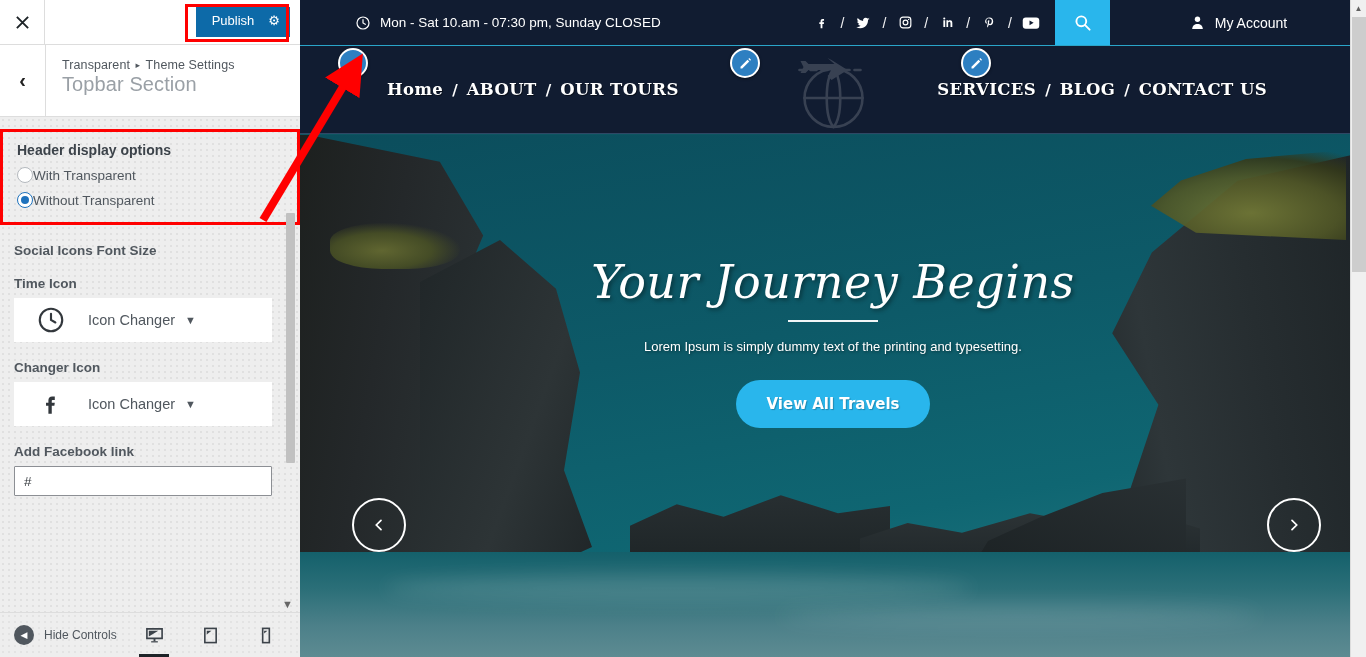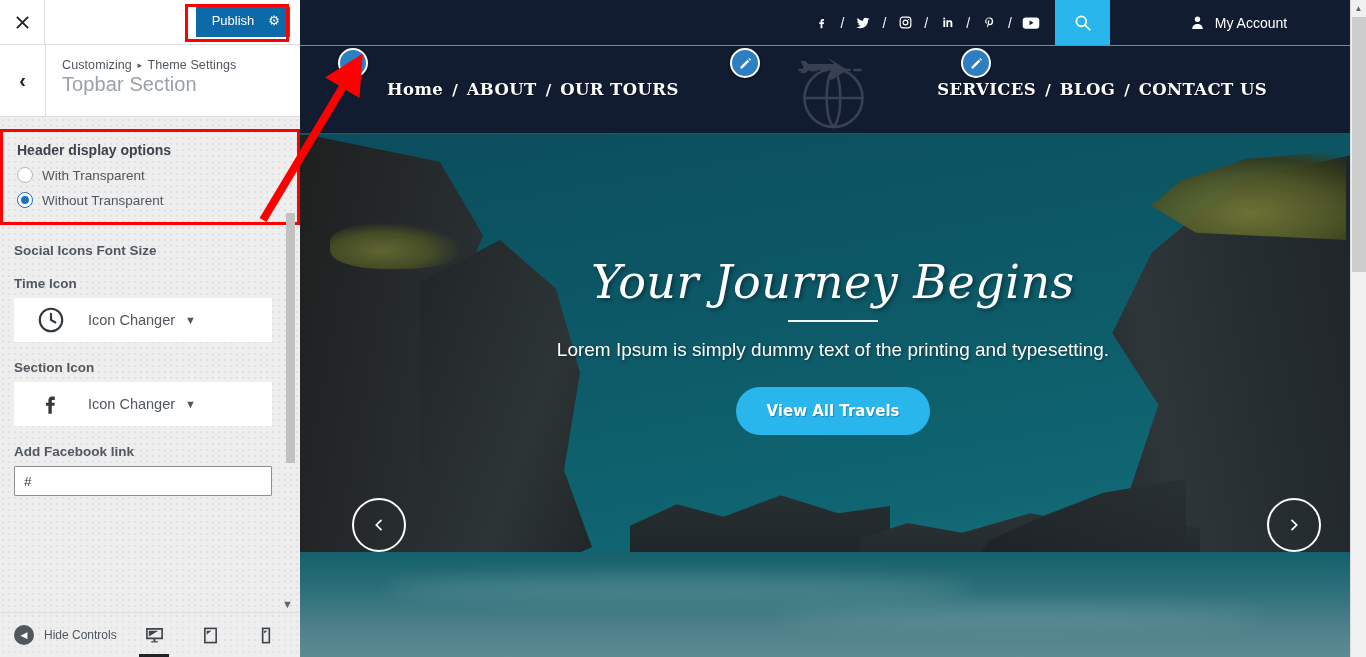--- a/index.html
+++ b/index.html
@@ -72,21 +72,21 @@
   .sb-inner { padding: 0 0 16px 0; position: relative; }
 
   .hdr-opts-box {
     margin: 12px 0 0 0; padding: 10px 14px 14px 14px;
     border: 3px solid #ff0000; position: relative;
   }
   .hdr-opts-title {
     font-size: 14px; color: #3c434a; font-weight: 700; margin-bottom: 9px;
   }
   .radio-row {
-    display: flex; align-items: center; gap: 9px;
+    display: flex; align-items: center; 
     margin-bottom: 9px; cursor: pointer;
   }
   .radio-row:last-child { margin-bottom: 0; }
   .radio {
     width: 16px; height: 16px; border-radius: 50%;
     border: 1px solid #b4b9be; background: #fff;
     flex: 0 0 16px; position: relative;
   }
   .radio.checked { border-color: #1e72bd; }
   .radio.checked::after {
@@ -321,21 +321,21 @@
     font-family: "DejaVu Serif", serif;
     font-size: 46px; color: #fff; font-style: italic;
     font-weight: 400; letter-spacing: .5px;
     text-shadow: 2px 2px 4px rgba(0,0,0,.4);
   }
   .hero-divider {
     width: 90px; height: 2px; background: #fff; margin: 11px auto 0;
     opacity: .95;
   }
   .hero-sub {
-    font-size: 19px; color: #fff; margin-top: 17px;
+    font-size: 13px; color: #fff; margin-top: 17px;
     font-family: "Liberation Sans", sans-serif;
     text-shadow: 1px 1px 3px rgba(0,0,0,.45);
   }
   .hero-cta {
     display: inline-block; margin-top: 26px;
     background: #29b6ec; color: #fff; border: none;
     padding: 15px 31px; border-radius: 26px;
     font-size: 15px; font-weight: 700; cursor: pointer;
     font-family: "DejaVu Sans", sans-serif;
     text-shadow: 1px 1px 1px rgba(0,0,0,.25);
@@ -388,21 +388,21 @@
       </div>
       <div class="hl-publish"></div>
     </div>
 
     <div class="sb-header">
       <div class="back-btn">
         <span>‹</span>
       </div>
       <div class="sb-header-txt">
         <div class="breadcrumb">
-          <span>Customizing</span>
+          <span>Transparent</span>
           <span class="sep">▸</span>
           <span>Theme Settings</span>
         </div>
         <div class="panel-title">Topbar Section</div>
       </div>
     </div>
 
     <div class="sb-scroll">
       <div class="sb-inner">
 
@@ -435,21 +435,21 @@
             </span>
             <span class="ic-label">
               <span>Icon Changer</span>
               <span class="ic-caret">▼</span>
             </span>
           </div>
         </div>
 
 
         <div class="field">
-          <label class="field-label">Section Icon</label>
+          <label class="field-label">Changer Icon</label>
           <div class="icon-changer">
             <span class="ic-glyph">
               <svg width="26" height="28" viewBox="0 0 24 24" fill="#32373c">
                 <path d="M15.5 8.2h-2.1c-.4 0-.7.3-.7.8v1.8h2.8l-.4 2.9h-2.4V21H9.6v-7.3H7.4v-2.9h2.2V8.6c0-2.2 1.3-3.6 3.4-3.6h2.5z"></path>
               </svg>
             </span>
             <span class="ic-label">
               <span>Icon Changer</span>
               <span class="ic-caret">▼</span>
             </span>
@@ -494,20 +494,27 @@
             <path d="M4 5h3.5l-3.5 3z" fill="#3c434a" stroke="none"></path>
           </svg>
         </div>
       </div>
     </div>
   </aside>
 
   <main class="preview">
 
     <div class="topbar">
+      <div class="tb-timing">
+        <svg width="16" height="16" viewBox="0 0 24 24" fill="none" stroke="#fff" stroke-width="1.8">
+          <circle cx="12" cy="12" r="9"></circle>
+            <path d="M12 7v5l3.4 2" stroke-linecap="round"></path>
+        </svg>
+        <span>Mon - Sat 10.am - 07:30 pm, Sunday CLOSED</span>
+      </div>
 
       <div class="tb-social">
         <span class="si">
           <svg width="14" height="16" viewBox="0 0 24 24" fill="#fff">
               <path d="M15.5 8.2h-2.1c-.4 0-.7.3-.7.8v1.8h2.8l-.4 2.9h-2.4V21H9.6v-7.3H7.4v-2.9h2.2V8.6c0-2.2 1.3-3.6 3.4-3.6h2.5z"></path>
             </svg>
         </span>
         <span class="slash">/</span>
         <span class="si">
           <svg width="16" height="16" viewBox="0 0 24 24" fill="#fff">

